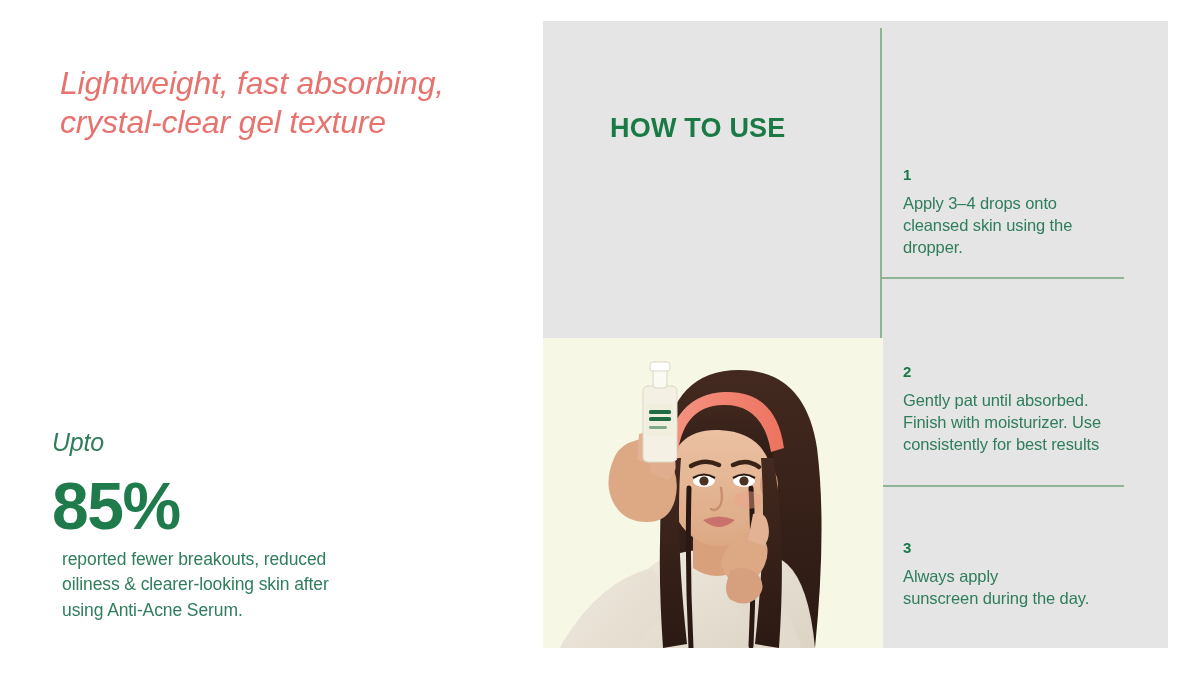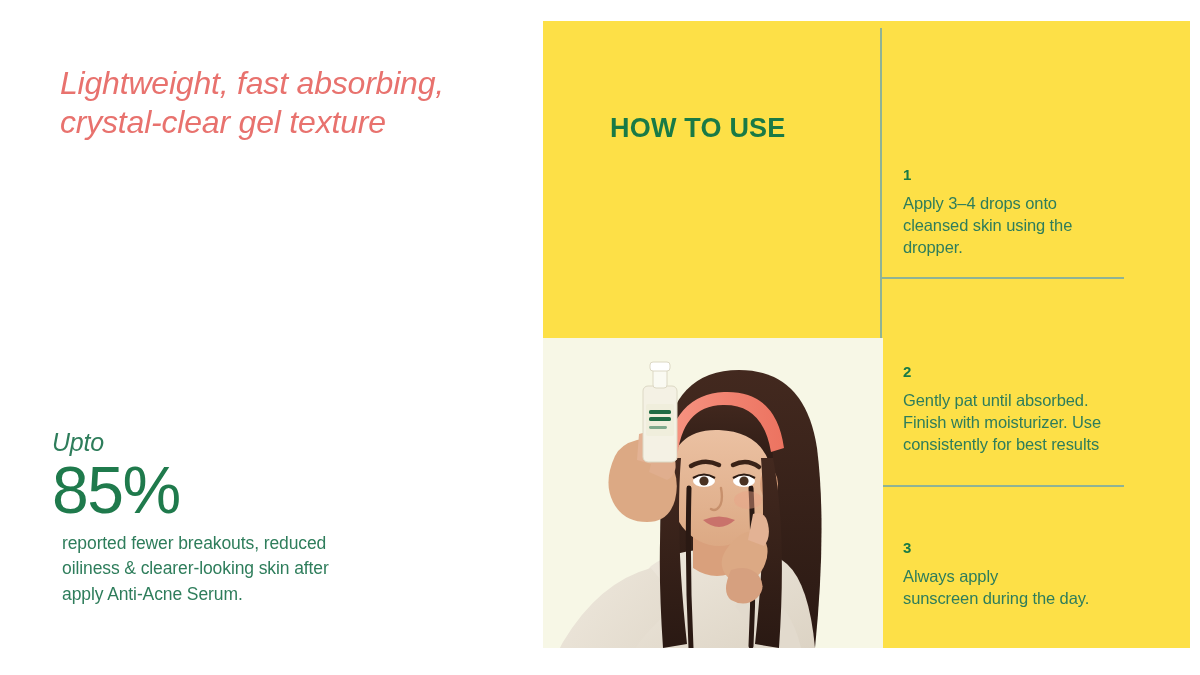--- a/index.html
+++ b/index.html
@@ -48,46 +48,45 @@
   }
   #stat-upto {
     font-size: 25px;
     color: #2E7D5B;
     line-height: 1.15;
     letter-spacing: -0.2px;
     font-style: italic;
   }
   #stat-value {
     font-size: 66px;
-    font-weight: 400;
+    font-weight: 700;
     color: #1F7A4C;
     line-height: 1.0;
     letter-spacing: -1.5px;
-    margin-top: 0;
+    margin-top: 16px;
     margin-bottom: 8px;
   }
   #stat-description {
     font-size: 17.5px;
     line-height: 1.45;
     color: #2E7D5B;
     width: 330px;
     letter-spacing: -0.1px;
   }
   #stat-description .sd-line { display: block; white-space: nowrap; margin-left: 10px; }
 
   
   #right-panel {
     position: absolute;
     left: 543px;
     top: 21px;
     width: 625px;
     height: 627px;
-    background: #fde047;
+    background: #e5e5e5;
     overflow: hidden;
-    padding-left: 22px;
   }
 
   #how-to-use-title {
     position: absolute;
     left: 67px;
     top: 92px;
     font-size: 27px;
     font-weight: 700;
     color: #197A46;
     letter-spacing: 0.2px;
@@ -158,21 +157,21 @@
     <span class="hl-line">Lightweight, fast absorbing,</span>
     <span class="hl-line">crystal-clear gel texture</span>
   </div>
 
   <div id="stat-block">
     <div id="stat-upto">Upto</div>
     <div id="stat-value">85%</div>
     <div id="stat-description">
       <span class="sd-line">reported fewer breakouts, reduced</span>
       <span class="sd-line">oiliness &amp; clearer-looking skin after</span>
-      <span class="sd-line">apply Anti-Acne Serum.</span>
+      <span class="sd-line">using Anti-Acne Serum.</span>
     </div>
   </div>
 
 </div>
 
 <div id="right-panel">
 
   <div id="how-to-use-title">HOW TO USE</div>
 
   <div id="steps-vertical-divider"></div>

